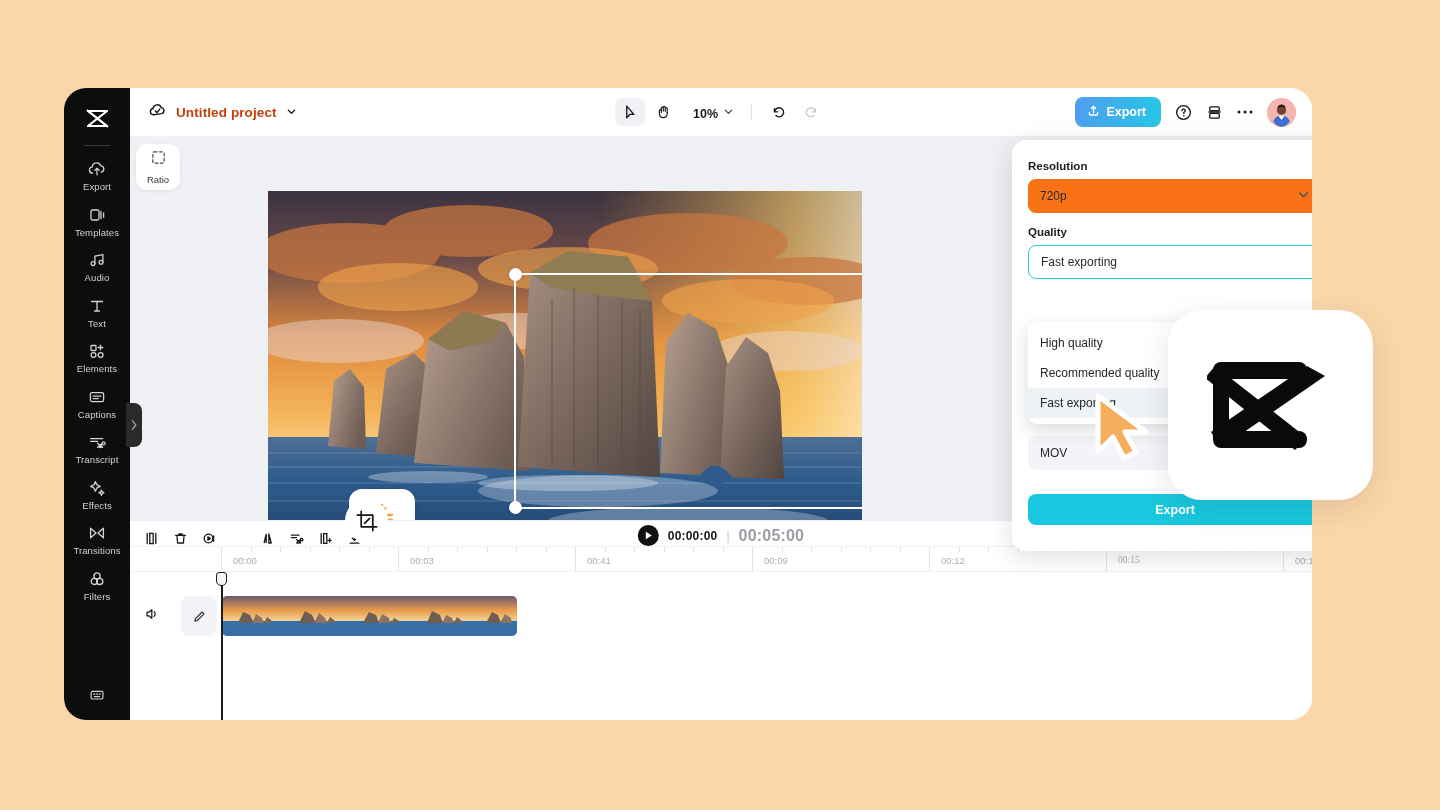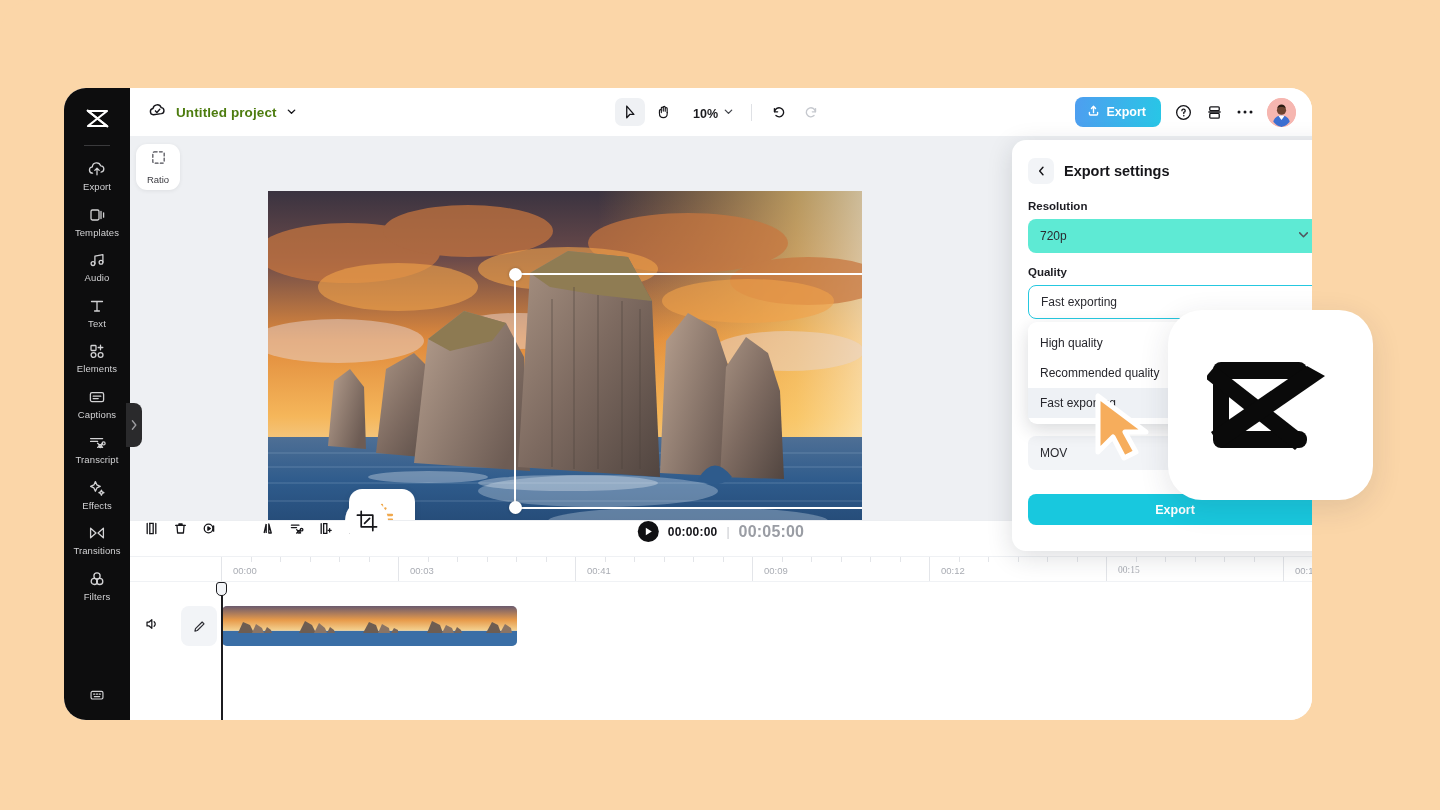--- a/index.html
+++ b/index.html
@@ -84,21 +84,21 @@
     height: 48px;
     background: #ffffff;
     display: flex; align-items: center;
     padding: 0 16px 0 18px;
     position: relative;
     flex: 0 0 48px;
     z-index: 5;
   }
   .proj-title-wrap { display: flex; align-items: center; gap: 9px; }
   .proj-title {
-    font-size: 13.5px; font-weight: bold; color: #4d7c0f; letter-spacing: .1px;
+    font-size: 13.5px; font-weight: bold; color: #c2410c; letter-spacing: .1px;
   }
   .topbar-center {
     position: absolute; left: 50%; transform: translateX(-50%);
     display: flex; align-items: center; gap: 4px;
   }
   .tool-btn {
     width: 30px; height: 28px; border-radius: 7px;
     display: flex; align-items: center; justify-content: center;
     cursor: pointer; background: transparent;
   }
@@ -172,21 +172,21 @@
   }
   
   .timeline {
     flex: 0 0 200px;
     background: #ffffff;
     border-top: 1px solid #eceef1;
     display: flex; flex-direction: column;
     position: relative;
   }
   .tl-toolbar {
-    height: 36px; display: flex; align-items: flex-start;
+    height: 26px; display: flex; align-items: flex-end;
     padding: 0 14px; position: relative;
     border-bottom: 1px solid #eff1f4;
   }
   .tl-tools-left { display: flex; align-items: center; gap: 14px; }
   .tl-center {
     position: absolute; left: 50%; transform: translateX(-50%);
     display: flex; align-items: center; gap: 9px;
   }
   .play-btn {
     width: 21px; height: 21px; border-radius: 50%;
@@ -263,21 +263,21 @@
   .ep-back {
     width: 26px; height: 26px; border-radius: 7px; background: #f2f4f7;
     display: flex; align-items: center; justify-content: center; cursor: pointer;
   }
   .ep-title { font-size: 14.5px; font-weight: bold; color: #16161a; }
   .field-label {
     font-size: 11.5px; font-weight: bold; color: #1c1c22;
     margin-bottom: 7px; margin-top: 2px;
   }
   .select-box {
-    height: 34px; border-radius: 8px; background: #5eead4;
+    height: 34px; border-radius: 8px; background: #f97316;
     display: flex; align-items: center; padding: 0 12px;
     font-size: 12px; color: #2a2a30; cursor: pointer;
     margin-bottom: 13px; position: relative;
   }
   .select-box .chev { margin-left: auto; }
   .select-box.focused {
     background: #ffffff; border: 1.5px solid #25c8e0;
     margin-bottom: 0;
   }
   .dropdown {
@@ -896,28 +896,20 @@
               </span>
             </span>
           </div>
           <div class="playhead">
             <span class="playhead-knob"></span>
           </div>
         </div>
       </div>
 
       <div class="export-panel">
-        <div class="ep-head">
-          <span class="ep-back">
-            <svg width="11" height="12" viewBox="0 0 12 12" fill="none" stroke="#16161a" stroke-width="1.6" stroke-linecap="round" stroke-linejoin="round">
-                <path d="M7.6 2L4 6l3.6 4"></path>
-              </svg>
-          </span>
-          <span class="ep-title">Export settings</span>
-        </div>
 
         <div class="field-label">Resolution</div>
         <div class="select-box">
           <span>720p</span>
           <span class="chev">
             <svg width="13" height="13" viewBox="0 0 12 12" fill="none" stroke="#51555e" stroke-width="1.4" stroke-linecap="round" stroke-linejoin="round">
                 <path d="M2.5 4.5L6 8l3.5-3.5"></path>
               </svg>
           </span>
         </div>

